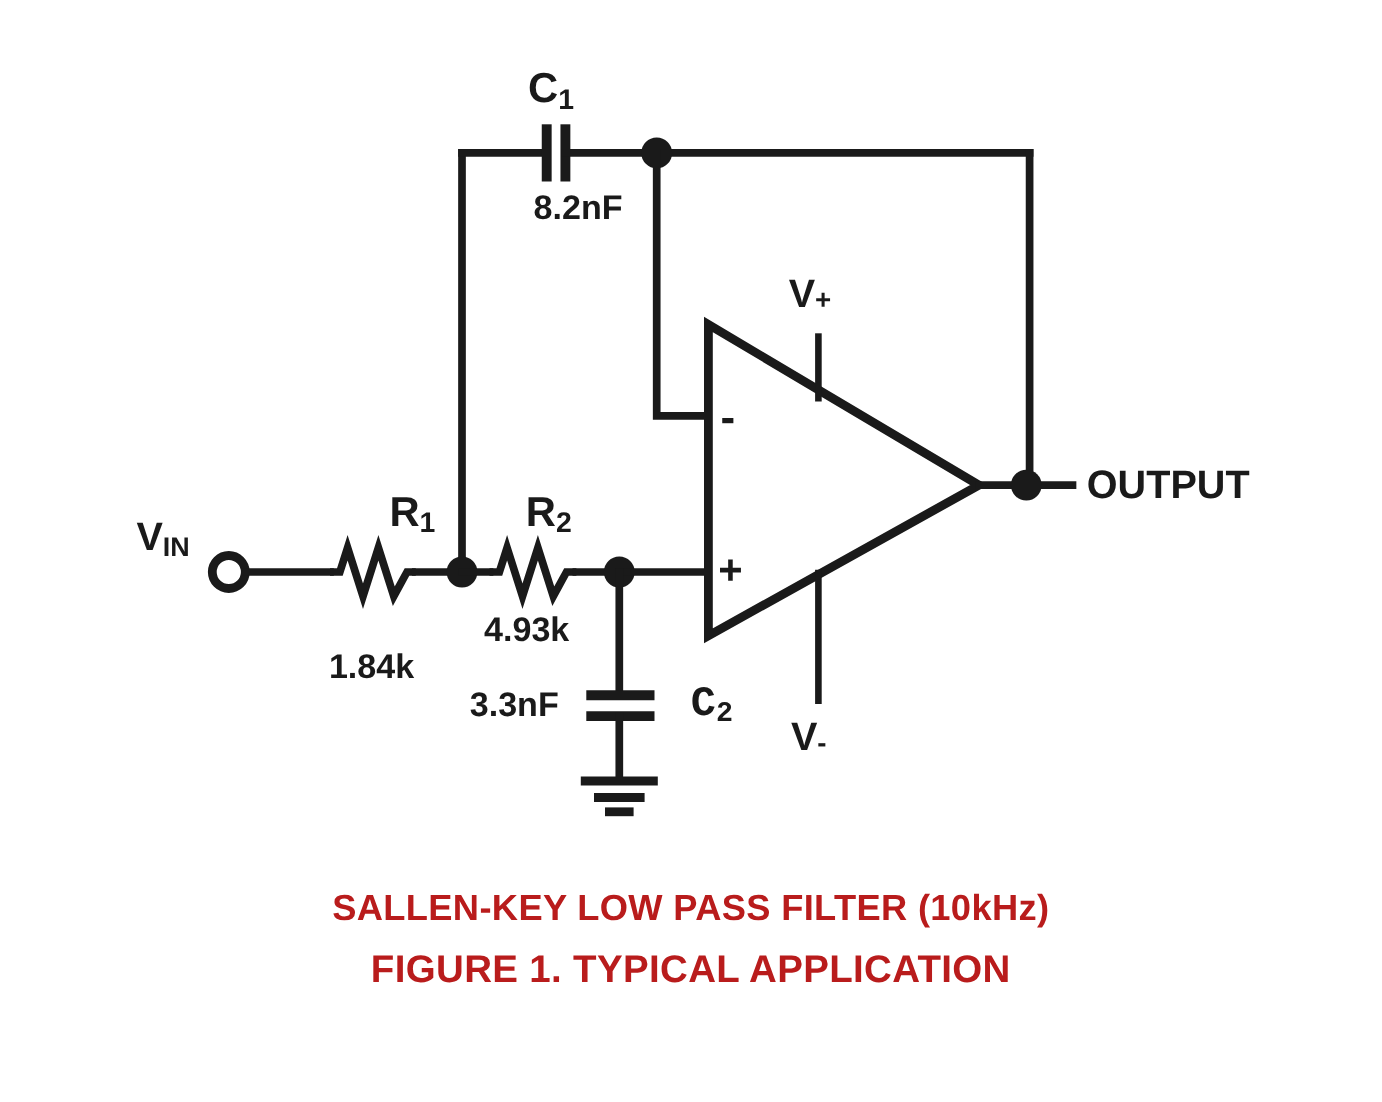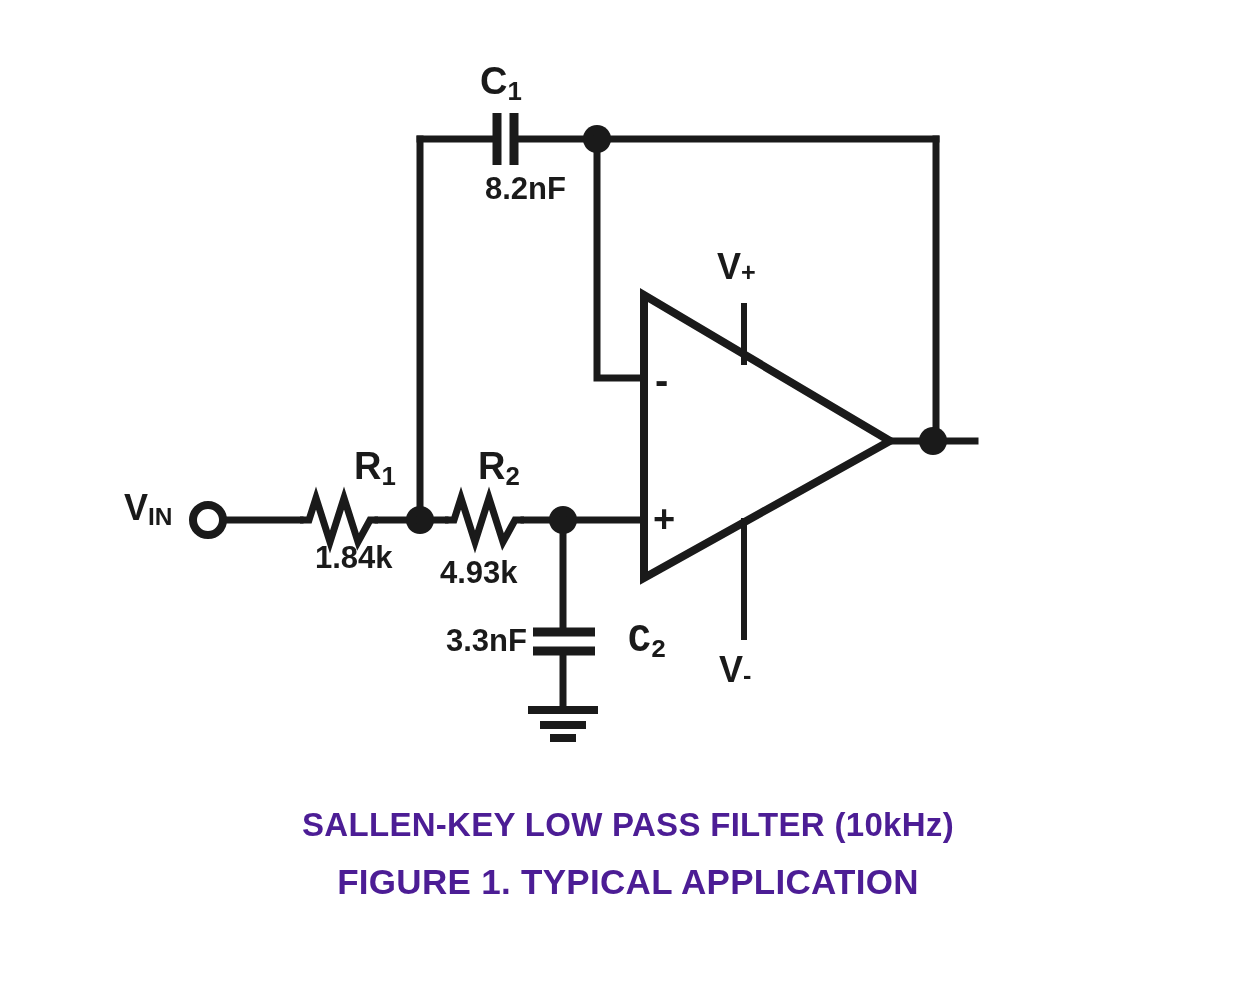--- a/index.html
+++ b/index.html
@@ -103,21 +103,21 @@
   .caption-block {
     position: absolute;
     left: 0;
     top: 806px;
     width: 1256px;
     text-align: center;
   }
   .caption-line {
     font-family: "Liberation Sans", sans-serif;
     font-weight: bold;
-    color: #4c1d95;
+    color: #b91c1c;
     letter-spacing: 0.3px;
   }
   .caption-1 { font-size: 33px; }
   .caption-2 { font-size: 35px; margin-top: 18px; }
 </style>
 </head>
 <body>
 
 <div id="figure-root">
 
@@ -184,38 +184,39 @@
   <div class="lbl ref-des" style="left:480px; top:62px;">
     <span>C</span><sub>1</sub>
   </div>
 
   <div class="lbl val-lbl" style="left:485px; top:173px;">8.2nF</div>
 
   <div class="lbl ref-des" style="left:306px; top:447px;margin-left:48px;">
     <span>R</span><sub>1</sub>
   </div>
 
-  <div class="lbl val-lbl" style="left:299px; top:542px;margin-left:16px;">1.84k</div>
+  <div class="lbl val-lbl" style="left:299px; top:590px;">1.84k</div>
 
   <div class="lbl ref-des" style="left:478px; top:447px;">
     <span>R</span><sub>2</sub>
   </div>
 
   <div class="lbl val-lbl" style="left:440px; top:557px;">4.93k</div>
 
-  <div class="lbl val-lbl" style="left:446px; top:625px;">3.3nF</div>
+  <div class="lbl val-lbl" style="left:427px; top:625px;">3.3nF</div>
 
   <div class="lbl ref-des" style="left:628px; top:622px;font-family:Liberation Mono, monospace;">
     <span>C</span><sub>2</sub>
   </div>
 
-  <div class="lbl port-lbl" style="left:124px; top:490px;">
+  <div class="lbl port-lbl" style="left:124px; top:470px;">
     <span>V</span><sub>IN</sub>
   </div>
 
+  <div class="lbl port-lbl" style="left:988px; top:423px;">OUTPUT</div>
 
   <div class="lbl rail-lbl" style="left:717px; top:249px;">
     <span>V</span><sup>+</sup>
   </div>
 
   <div class="lbl rail-lbl" style="left:719px; top:652px;">
     <span>V</span><sup>-</sup>
   </div>
 
   <div class="lbl pin-lbl" style="left:655px; top:360px; font-size:40px;">-</div>

